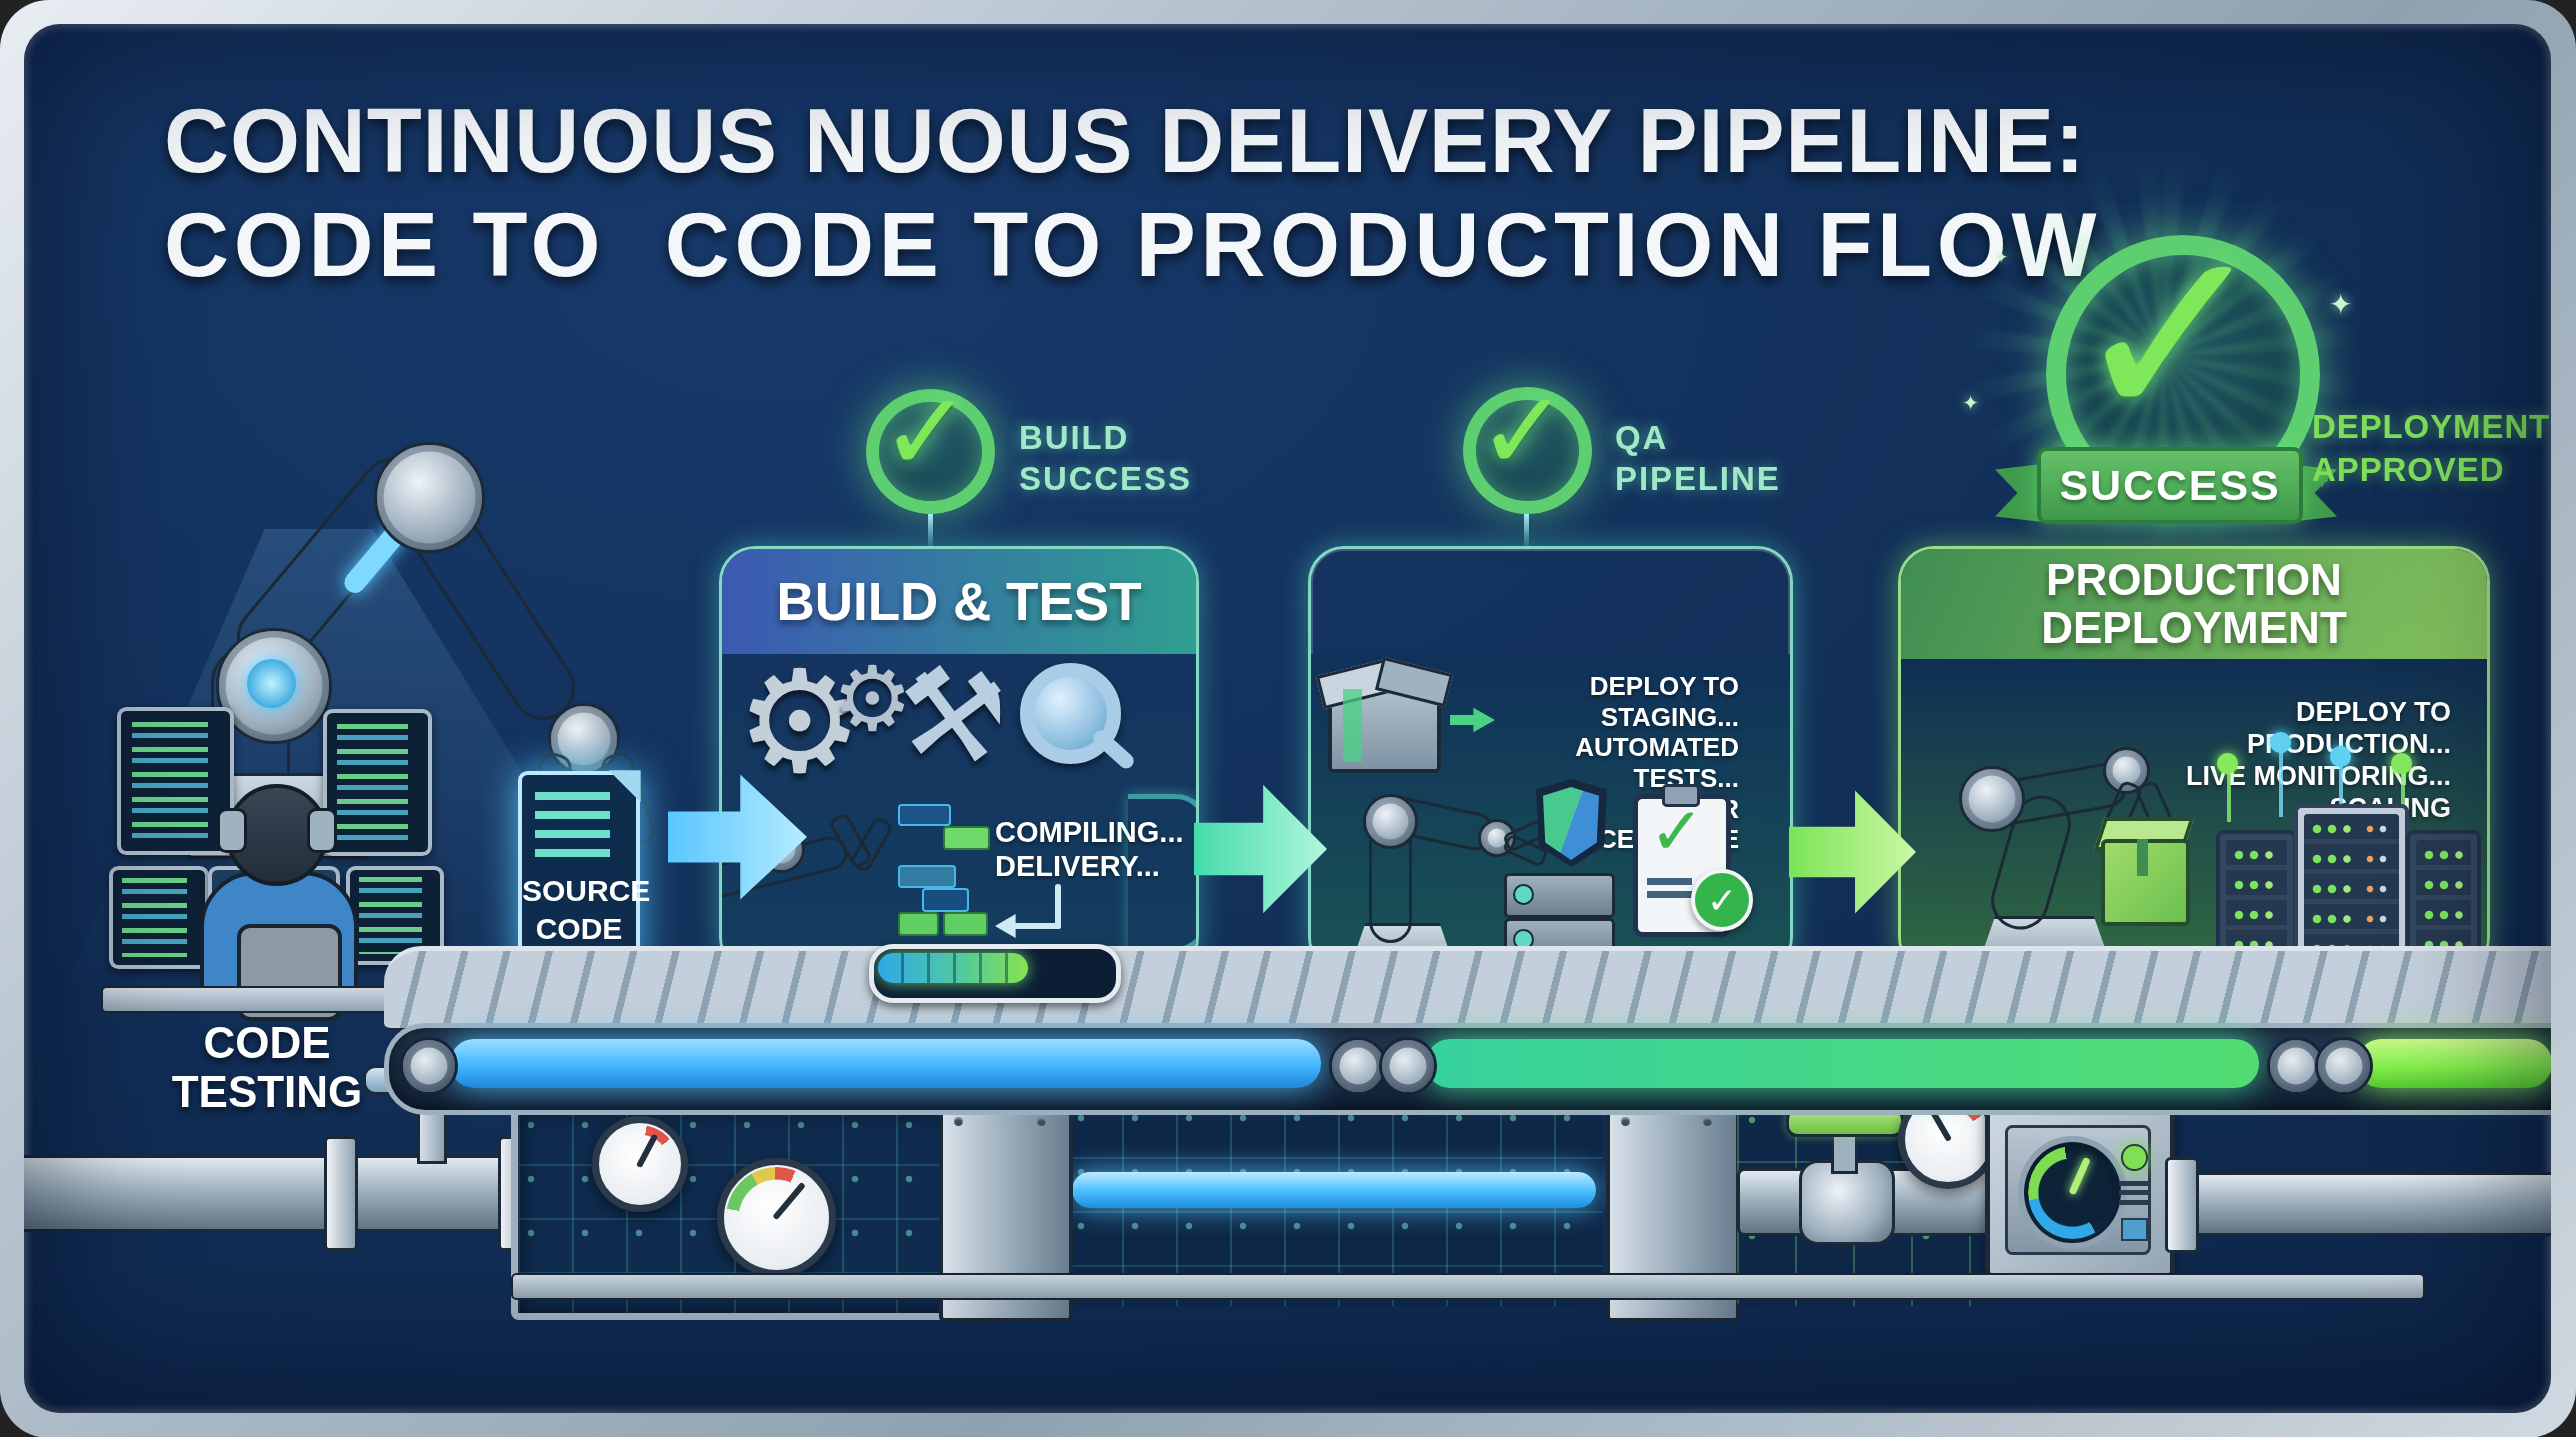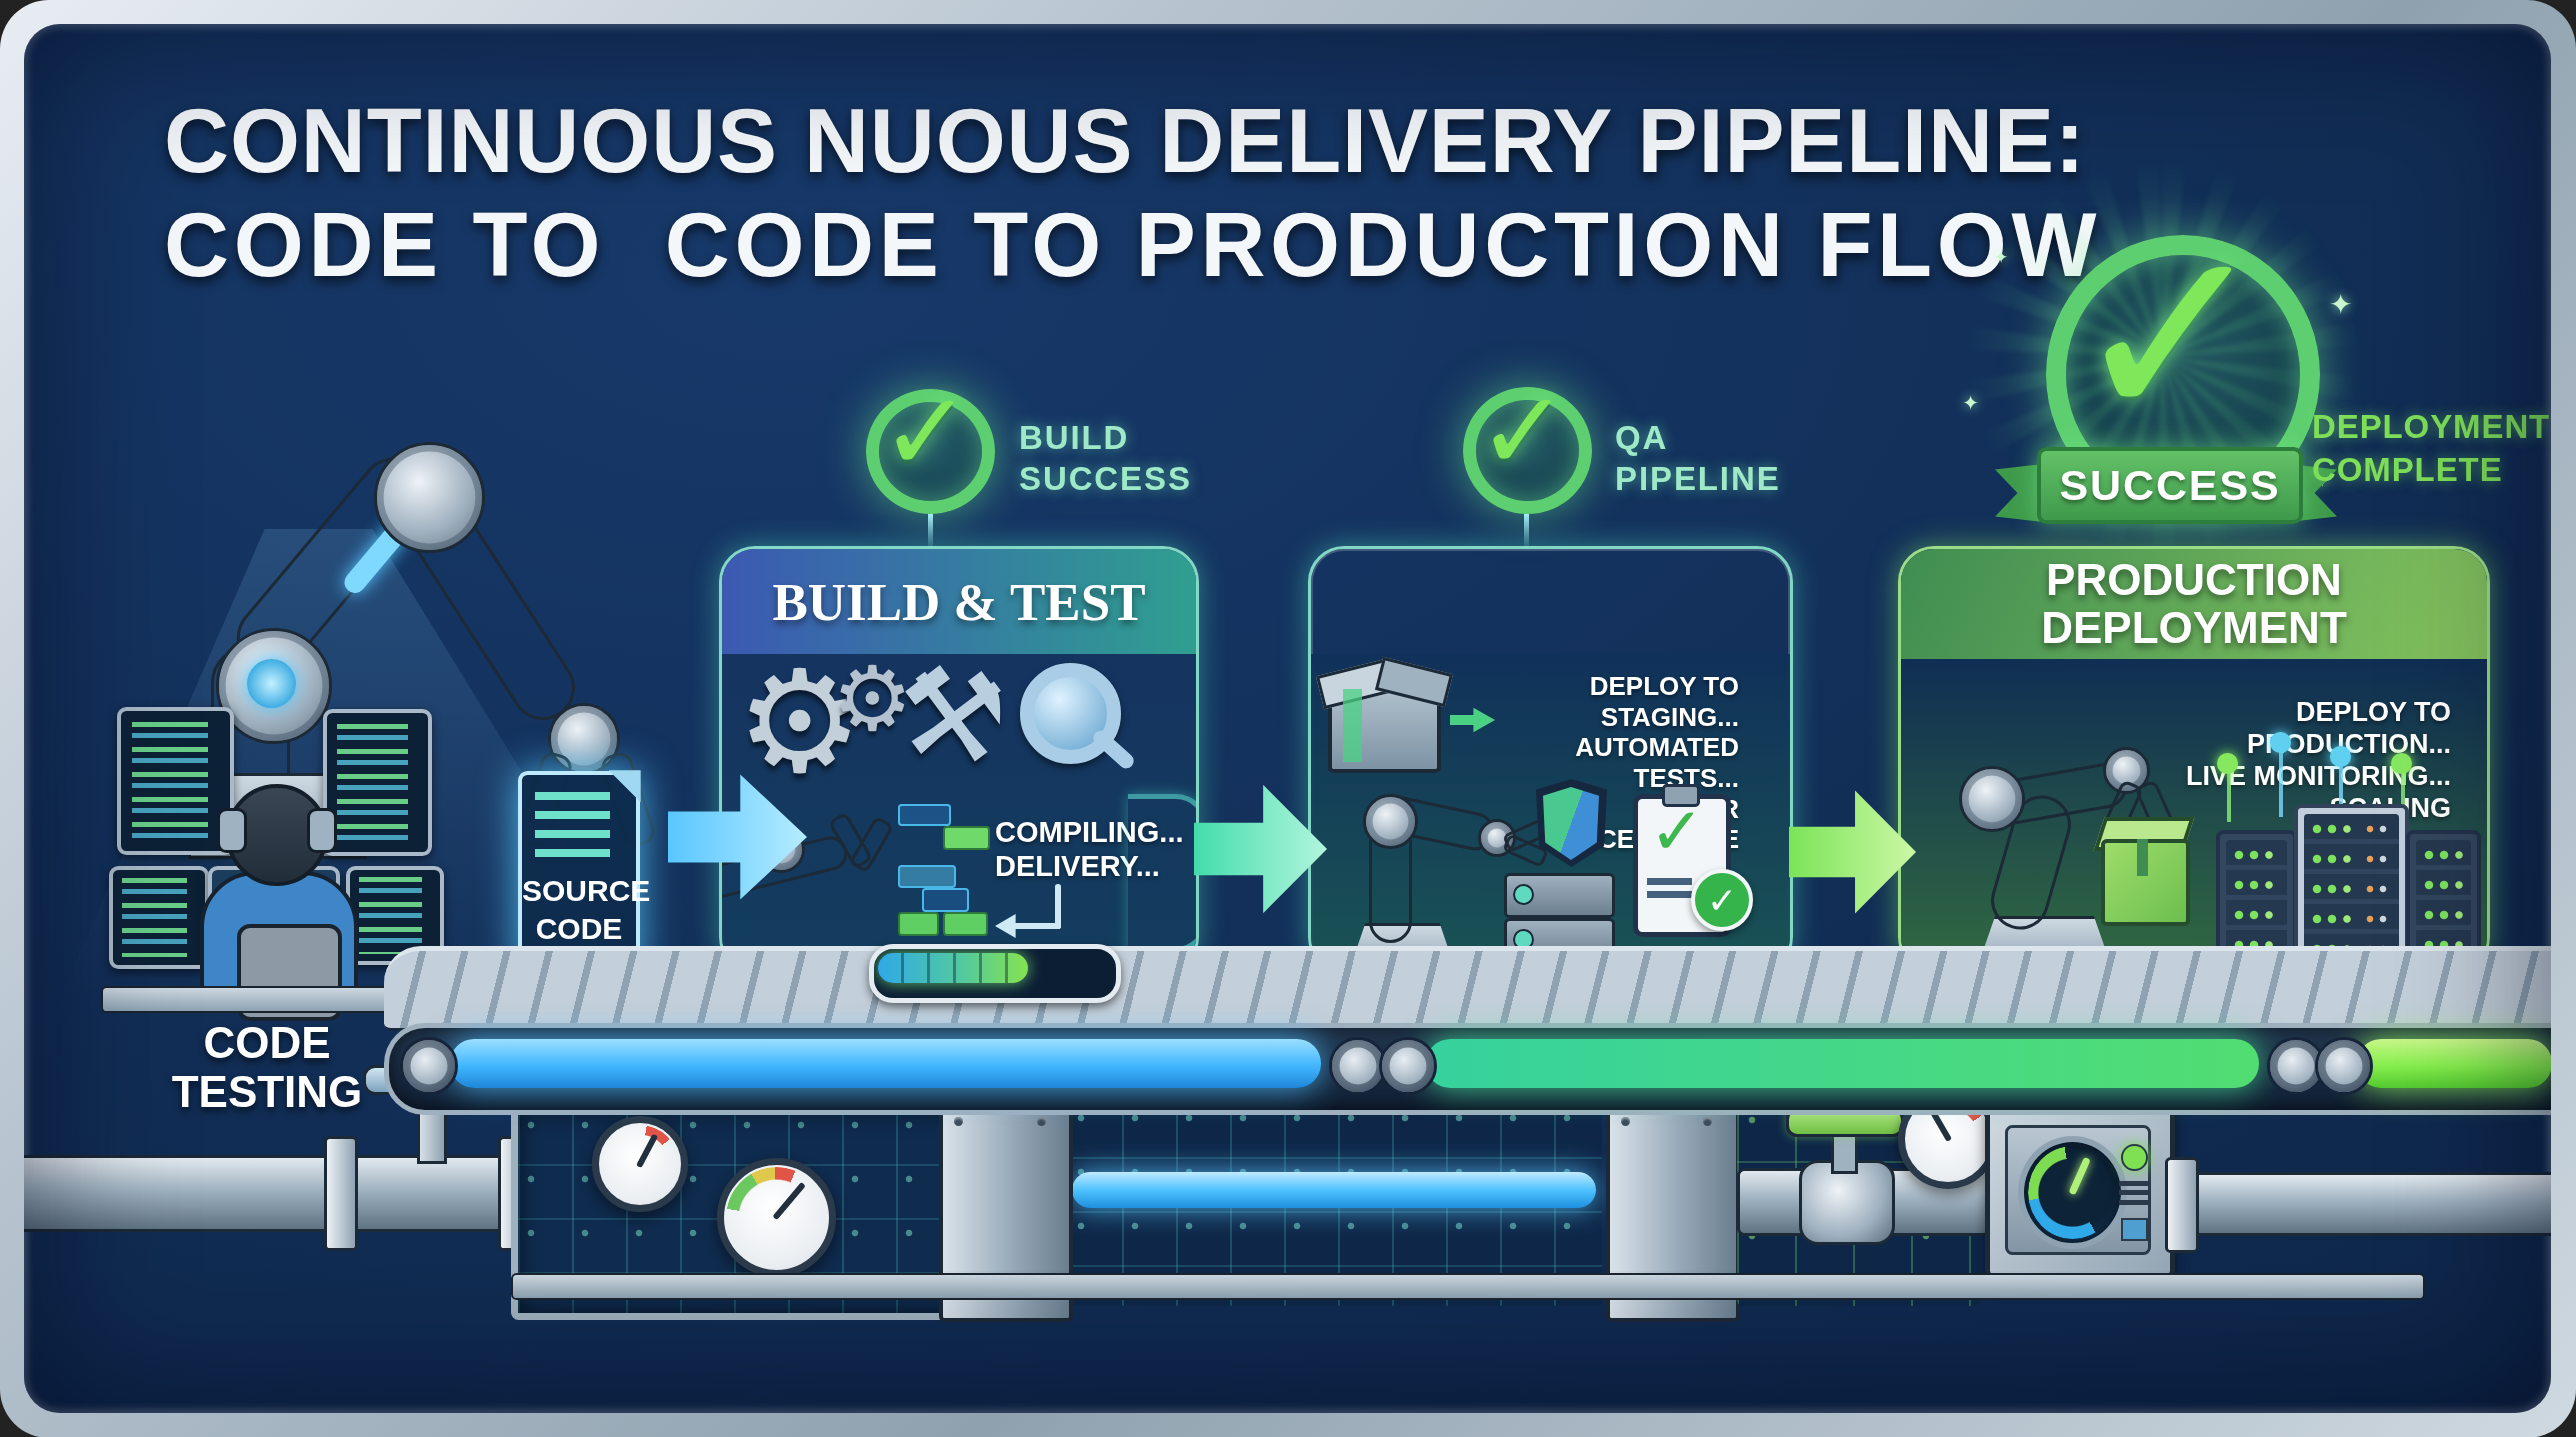--- a/index.html
+++ b/index.html
@@ -176,34 +176,34 @@
     <div class="abs" style="left:2247px;top:438px;width:66px;height:62px;background:#3f9a4c;
                 clip-path:polygon(0 0,100% 12%,66% 50%,100% 88%,0 100%);"></div>
     <div class="abs" style="left:2013px;top:423px;width:258px;height:69px;border-radius:9.4px;
                 background:linear-gradient(180deg,#63c167,#3f9a4c);border:4.7px solid #2c7d3c;
                 box-shadow:0 0 24px rgba(110,230,130,.6);display:flex;align-items:center;justify-content:center;">
       <span class="txt" style="font-size:43px;letter-spacing:1.9px;text-shadow:0 2.8px 4.7px rgba(0,0,0,.4);">SUCCESS</span>
     </div>
     <div class="abs" style="left:2288px;top:382px;font-size:33px;font-weight:bold;color:#7ede5a;line-height:1.3;
                 letter-spacing:0.9px;text-shadow:0 0 13px rgba(120,230,100,.55);">
       <div>DEPLOYMENT</div>
-      <div>COMPLETE</div>
+      <div>APPROVED</div>
     </div>
 
     <div class="abs blockarrow" style="left:644px;top:742px;width:139px;height:142px;z-index:4;
                 background:linear-gradient(90deg,#59c6ff,#b5ecff);filter:drop-shadow(0 0 15px rgba(90,200,255,.8));"></div>
     <div class="abs blockarrow" style="left:1170px;top:752px;width:133px;height:146px;z-index:4;
                 background:linear-gradient(90deg,#43dcab,#b2f5dd);filter:drop-shadow(0 0 15px rgba(70,225,180,.8));"></div>
     <div class="abs blockarrow" style="left:1765px;top:758px;width:127px;height:140px;z-index:4;
                 background:linear-gradient(90deg,#7be457,#ccf7a6);filter:drop-shadow(0 0 15px rgba(130,235,100,.8));"></div>
 
     <div class="abs panel" style="left:695px;top:522px;width:474px;height:421px;">
       <div class="pbody" style="background:linear-gradient(180deg,rgba(21,52,96,.96),rgba(19,62,94,.92));"></div>
       <div class="hdr" style="background:linear-gradient(90deg,#3c59b2,#2f9f90);">
-        <span style="font-size:53px;font-family:Liberation Serif, serif;">BUILD &amp; TEST</span>
+        <span style="font-size:53px;">BUILD &amp; TEST</span>
       </div>
 
       <div class="abs" style="left:14px;top:90px;font-size:142px;color:#c3d0da;font-family:'DejaVu Sans',sans-serif;
             text-shadow:0 4.7px 5.6px rgba(0,0,0,.55);">⚙</div>
       <div class="abs" style="left:110px;top:97px;font-size:90px;color:#b3c2ce;font-family:'DejaVu Sans',sans-serif;
             text-shadow:0 3.7px 4.7px rgba(0,0,0,.55);">⚙</div>
       <div class="abs" style="left:174px;top:94px;font-size:124px;color:#b9cfe0;font-family:'DejaVu Sans',sans-serif;
             text-shadow:0 4.7px 5.6px rgba(0,0,0,.55);transform:rotate(8deg);">⚒</div>
       <div class="abs" style="left:298px;top:114px;width:73px;height:73px;border-radius:50%;border:14px solid #a9cde6;
                   background:radial-gradient(circle at 35% 30%,#dff2ff,#5d9fcb);box-shadow:0 3.7px 7.5px rgba(0,0,0,.5);"></div>

